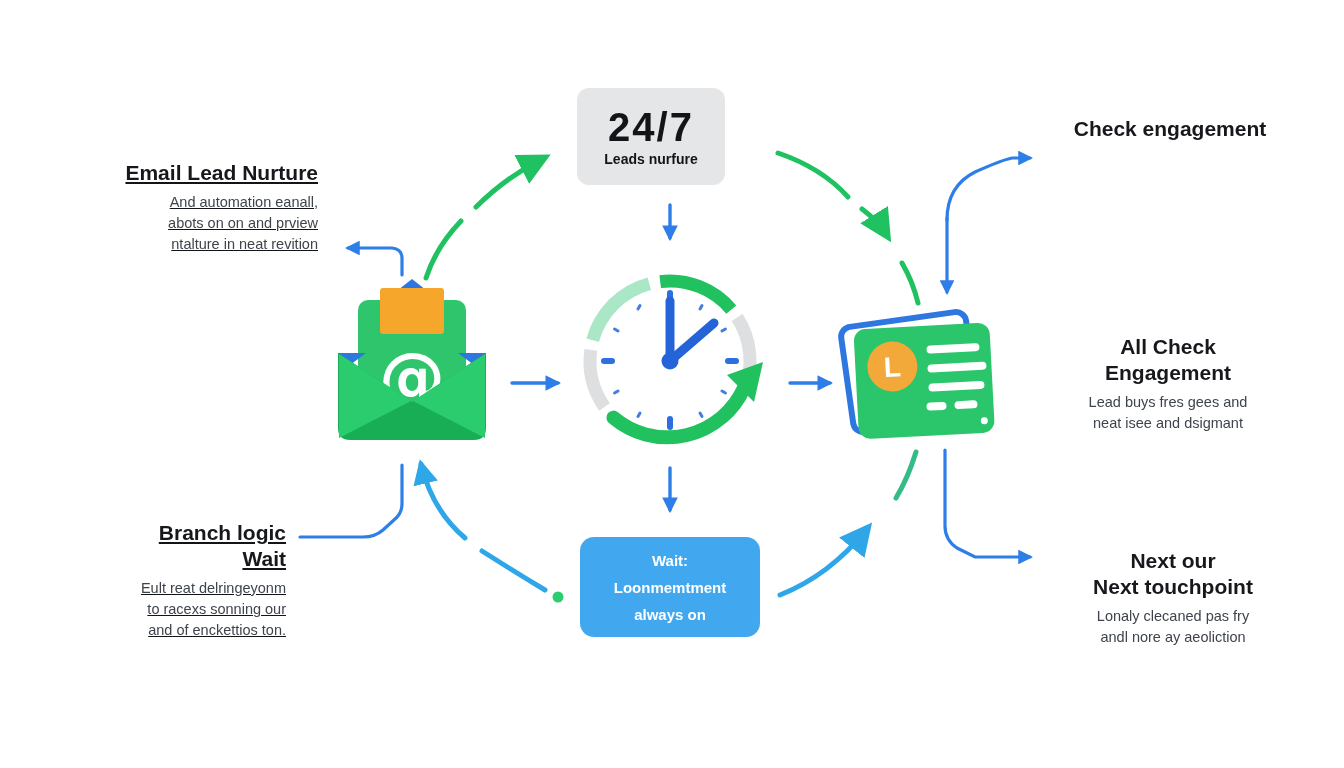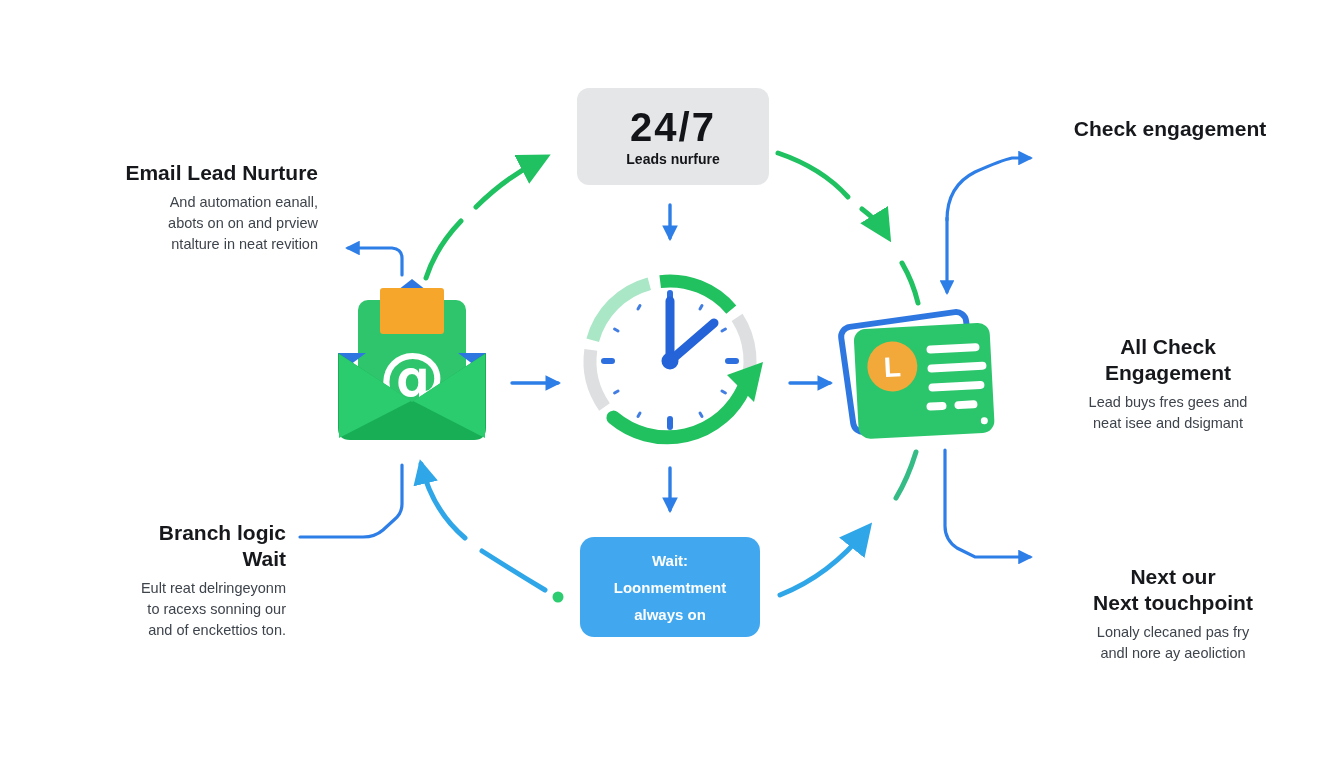--- a/index.html
+++ b/index.html
@@ -4,40 +4,40 @@
 <style>
   * { margin:0; padding:0; box-sizing:border-box; }
   html,body { width:1344px; height:768px; background:#ffffff; overflow:hidden;
               font-family:"Liberation Sans", sans-serif; }
   .abs { position:absolute; }
   #stage { position:relative; width:1344px; height:768px; background:#ffffff; }
 
   
   .node-box { display:flex; flex-direction:column; align-items:center; justify-content:center;
               text-align:center; }
-  #top-box { left:577px; top:88px; width:192px; height:97px; background:#E5E6E8;
+  #top-box { left:577px; top:88px; width:148px; height:97px; background:#E5E6E8;
              border-radius:12px; color:#121417; }
   #top-box .big { font-size:40px; font-weight:700; letter-spacing:2px; line-height:1.05; }
   #top-box .small { font-size:14px; font-weight:700; margin-top:3px; }
 
   #wait-box { left:580px; top:537px; width:180px; height:100px; background:#41A8F0;
               border-radius:14px; color:#ffffff; font-weight:700; font-size:15px;
               line-height:27px; }
 
   
   .label-block { color:#121417; }
   .label-block .title { font-size:21px; font-weight:700; line-height:26px; color:#16181C; }
   .label-block .sub { font-size:14.5px; line-height:21px; color:#3E444C; margin-top:6px; }
-  .r { text-align:right; }
+  .r { text-align:right;text-decoration:underline; }
   .l { text-align:center; }
 
   #lbl-email   { left:88px;  top:160px; width:230px; }
   #lbl-check   { left:1055px; top:116px; width:230px; }
   #lbl-allcheck{ left:1048px; top:334px; width:240px; }
-  #lbl-next    { left:1048px; top:548px; width:250px;margin-top:16px; }
+  #lbl-next    { left:1048px; top:548px; width:250px; }
   #lbl-wait    { left:60px;  top:520px; width:226px; }
 
   
   svg { display:block; }
   #arrow-layer { left:0; top:0; pointer-events:none; }
 </style>
 </head>
 <body>
 
 <div id="stage">

